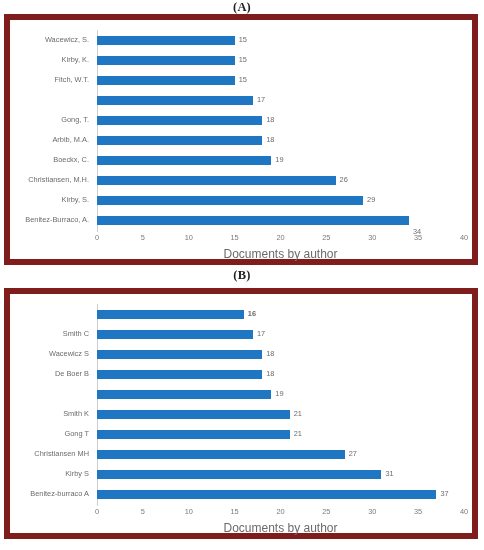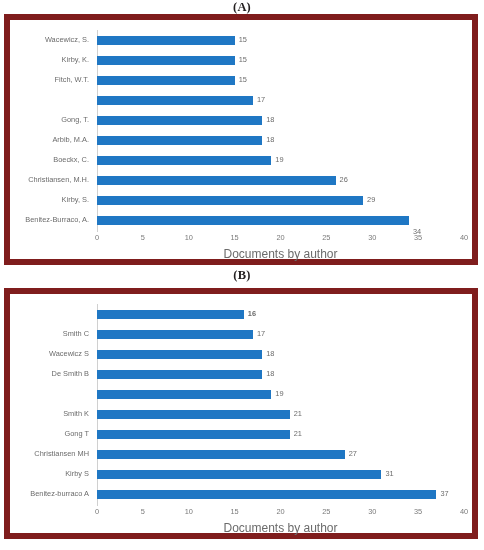--- a/index.html
+++ b/index.html
@@ -247,21 +247,21 @@
             </div>
           </div>
           <div class="row">
             <div class="cat-label">Wacewicz S</div>
             <div class="bar-track">
               <div class="bar" style="width: 45%; background: rgb(31, 119, 196);"></div>
               <div class="bar-value" style="left: 45%;">18</div>
             </div>
           </div>
           <div class="row">
-            <div class="cat-label">De Smith B</div>
+            <div class="cat-label">De Boer B</div>
             <div class="bar-track">
               <div class="bar" style="width: 45%; background: rgb(31, 119, 196);"></div>
               <div class="bar-value" style="left: 45%;">18</div>
             </div>
           </div>
           <div class="row">
             <div class="bar-track">
               <div class="bar" style="width: 47.5%; background: rgb(31, 119, 196);"></div>
               <div class="bar-value" style="left: 47.5%;">19</div>
             </div>

